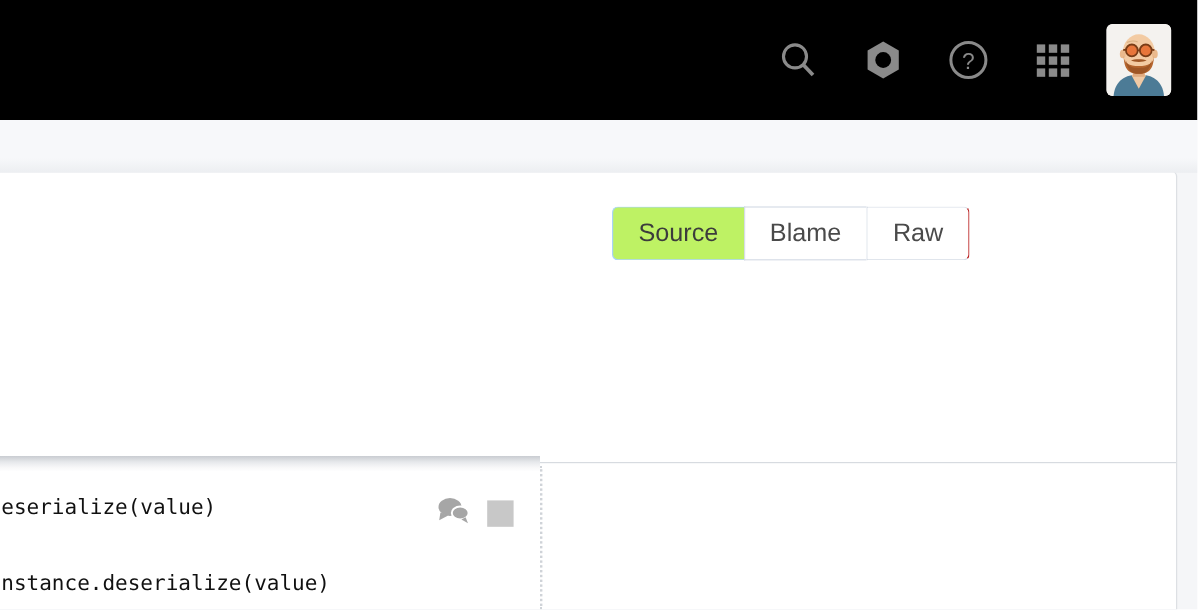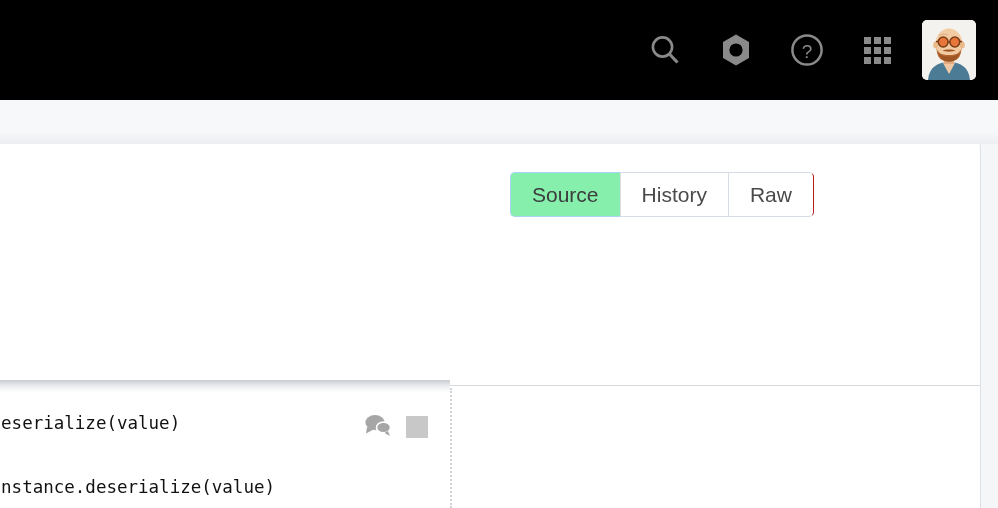--- a/index.html
+++ b/index.html
@@ -136,21 +136,21 @@
   .tab:first-child {
     border-top-left-radius: 5px;
     border-bottom-left-radius: 5px;
   }
   .tab:last-child {
     border-right: 1px solid #b91c1c;
     border-top-right-radius: 5px;
     border-bottom-right-radius: 5px;
   }
   .tab.active {
-    background: #86efac;
+    background: #bef264;
     border-color: #a9d4f5;
     color: #3c3c3c;
   }
 
   
   .code-area {
     position: absolute;
     left: -20px;
     top: 380px;
     width: 1000px;
@@ -311,21 +311,21 @@
 
     </div>
   </div>
 
   <div class="subbar"></div>
 
   <div class="content-card">
 
     <div class="tab-group">
       <div class="tab active">Source</div>
-      <div class="tab">History</div>
+      <div class="tab">Blame</div>
       <div class="tab">Raw</div>
     </div>
 
   </div>
 
   <div class="code-area">
 
     <div class="code-shadow"></div>
     <div class="code-divider"></div>
     <div class="code-gutter-line"></div>

